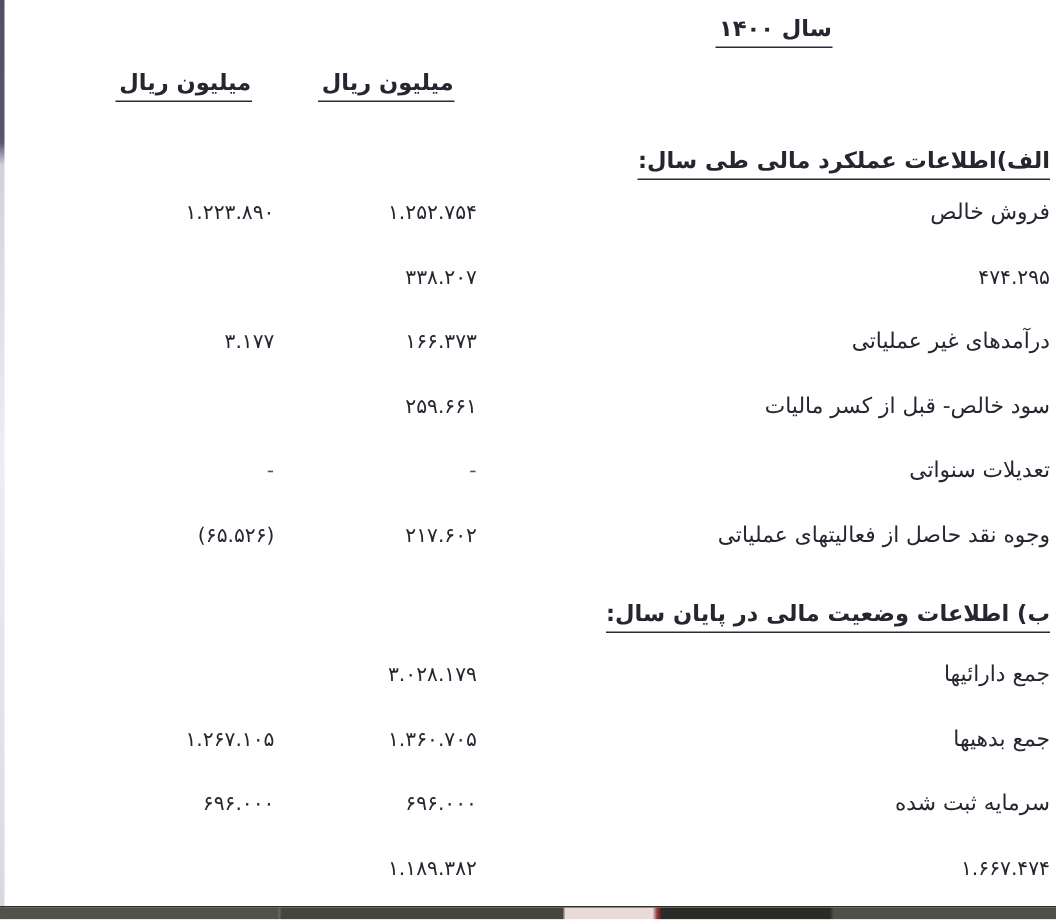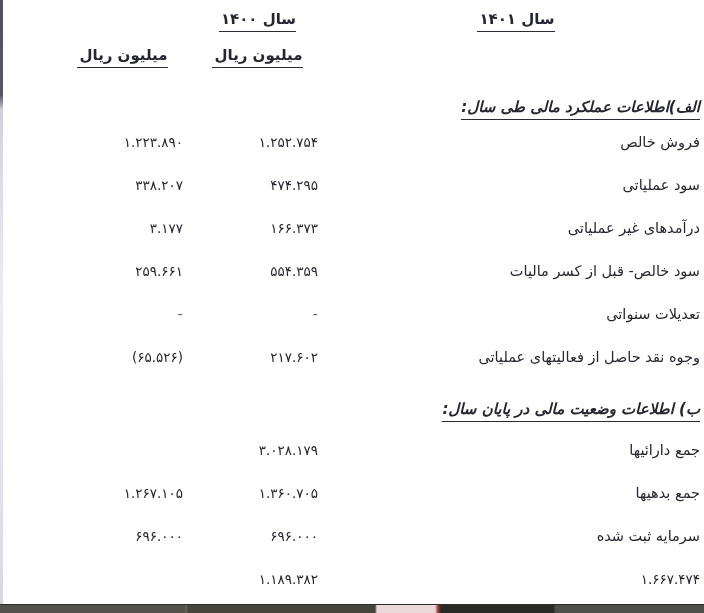--- a/index.html
+++ b/index.html
@@ -54,43 +54,40 @@
     display: inline-block;
     border-bottom: 1.6px solid #2b2b36;
     padding-bottom: 3px;
   }
   .hdr { font-weight: bold; font-size: 15px; }
   .col-hdr { padding-left: 12px; text-align: center; }
   .col-hdr .u { padding-left: 2px; }
   .year-cell { padding-left: 14px; }
 
   .section-header { margin-top: 20px; height: 24px; }
-  .section-header .u { font-weight: bold; font-size: 15px; font-style: italic; }
+  .section-header .u { font-weight: bold; font-size: 15px; }
 
   .data-row { height: 43px; font-size: 14.5px; }
   .sec-b .data-row:first-child { margin-top: 6px; }
   .sec-b { margin-top: 17px; }
   .rows { margin-top: 0; }
 
   .c-num.dash { padding-left: 24px; color: #55555e; }
   .label { font-size: 14.5px; text-align: right; }
 </style>
 </head>
 <body>
 
 <div class="page">
 
   <div class="edge-left"></div>
 
   <div class="fin-table">
 
     <div class="grid-row year-row">
-      <div class="cell c-num col-hdr year-cell">
-        <span class="u hdr">سال ۱۴۰۱</span>
-      </div>
       <div class="cell c-num col-hdr year-cell">
         <span class="u hdr">سال ۱۴۰۰</span>
       </div>
     </div>
 
     <div class="grid-row unit-row">
       <div class="cell c-desc"></div>
       <div class="cell c-num col-hdr year-cell">
         <span class="u hdr">میلیون ریال</span>
       </div>
@@ -109,34 +106,32 @@
       <div class="cell"></div>
     </div>
     <div class="rows">
   <div class="grid-row data-row">
     <div class="cell c-desc label c-label">فروش خالص</div>
     <div class="cell c-num c-1401">۱.۲۵۲.۷۵۴</div>
     <div class="cell c-num c-1400">۱.۲۲۳.۸۹۰</div>
   </div>
 
   <div class="grid-row data-row">
-    <div class="cell c-desc label c-label">سود عملیاتی</div>
     <div class="cell c-num c-1401">۴۷۴.۲۹۵</div>
     <div class="cell c-num c-1400">۳۳۸.۲۰۷</div>
   </div>
 
   <div class="grid-row data-row">
     <div class="cell c-desc label c-label">درآمدهای غیر عملیاتی</div>
     <div class="cell c-num c-1401">۱۶۶.۳۷۳</div>
     <div class="cell c-num c-1400">۳.۱۷۷</div>
   </div>
 
   <div class="grid-row data-row">
     <div class="cell c-desc label c-label">سود خالص- قبل از کسر مالیات</div>
-    <div class="cell c-num c-1401">۵۵۴.۳۵۹</div>
     <div class="cell c-num c-1400">۲۵۹.۶۶۱</div>
   </div>
 
   <div class="grid-row data-row">
     <div class="cell c-desc label c-label">تعدیلات سنواتی</div>
     <div class="cell c-num c-1401 dash">-</div>
     <div class="cell c-num c-1400 dash">-</div>
   </div>
 
   <div class="grid-row data-row">

